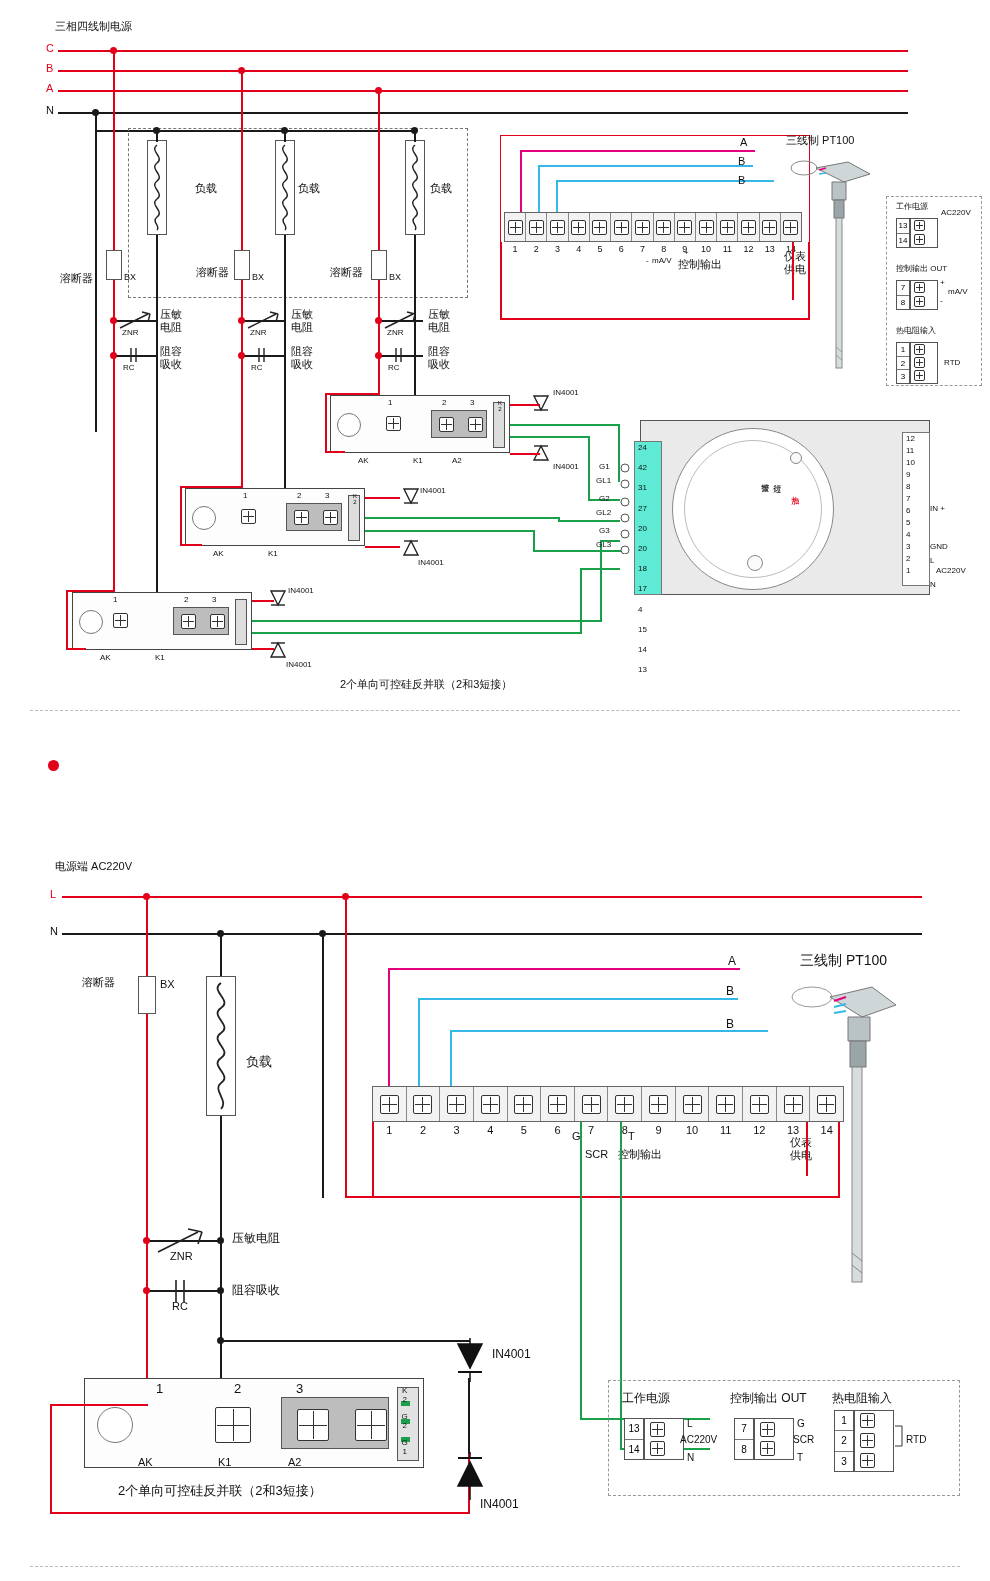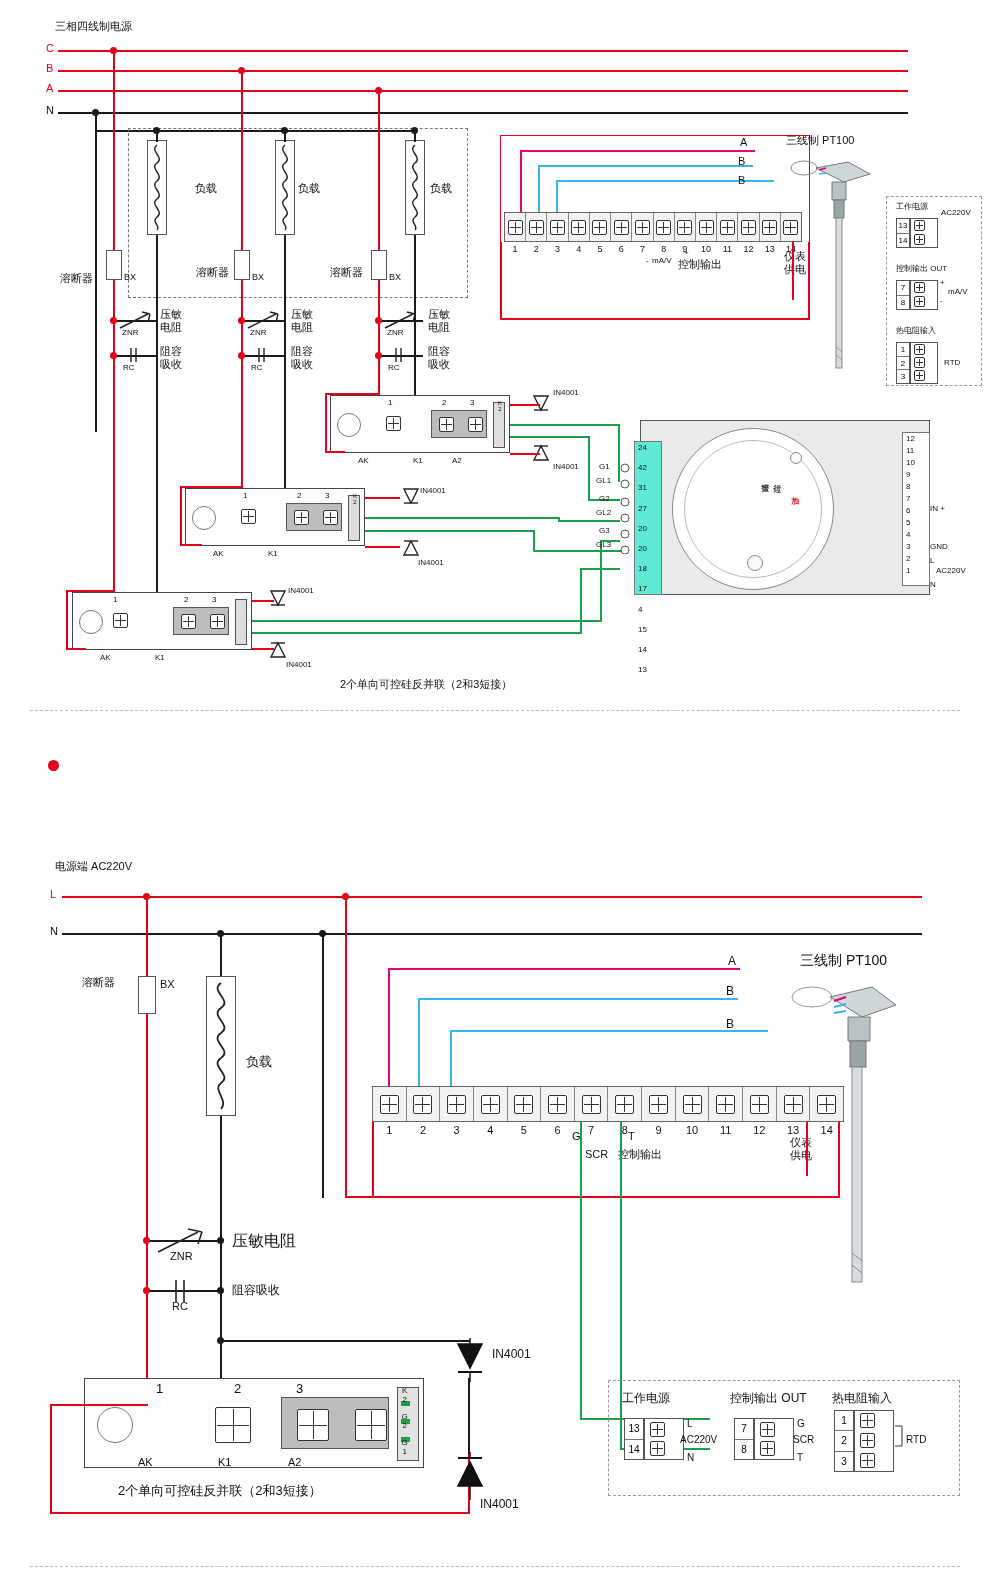--- a/index.html
+++ b/index.html
@@ -521,21 +521,21 @@
 
     <div class="wire blk" style="left:146px;top:1240px;width:76px;height:2px;"></div>
     <div class="dot" style="left:143px;top:1237px;"></div>
     <div class="dot blk" style="left:217px;top:1237px;"></div>
     <svg class="abs" style="left:154px;top:1226px;" width="56" height="30">
       <line x1="4" y1="26" x2="44" y2="6" stroke="#222" stroke-width="1.6"></line>
       <line x1="34" y1="3" x2="48" y2="6" stroke="#222" stroke-width="1.6"></line>
       <line x1="48" y1="6" x2="44" y2="18" stroke="#222" stroke-width="1.6"></line>
     </svg>
     <div class="lbl" style="left:170px;top:1250px;">ZNR</div>
-    <div class="lbl b" style="left:232px;top:1232px;font-size:16px;">压敏电阻</div>
+    <div class="lbl b" style="left:232px;top:1232px;font-size:12px;">压敏电阻</div>
 
     <div class="wire blk" style="left:146px;top:1290px;width:76px;height:2px;"></div>
     <div class="dot" style="left:143px;top:1287px;"></div>
     <div class="dot blk" style="left:217px;top:1287px;"></div>
     <svg class="abs" style="left:160px;top:1278px;" width="44" height="26">
       <line x1="16" y1="2" x2="16" y2="24" stroke="#222" stroke-width="1.6"></line>
       <line x1="24" y1="2" x2="24" y2="24" stroke="#222" stroke-width="1.6"></line>
     </svg>
     <div class="lbl" style="left:172px;top:1300px;">RC</div>
     <div class="lbl b" style="left:232px;top:1284px;font-size:12px;">阻容吸收</div>

